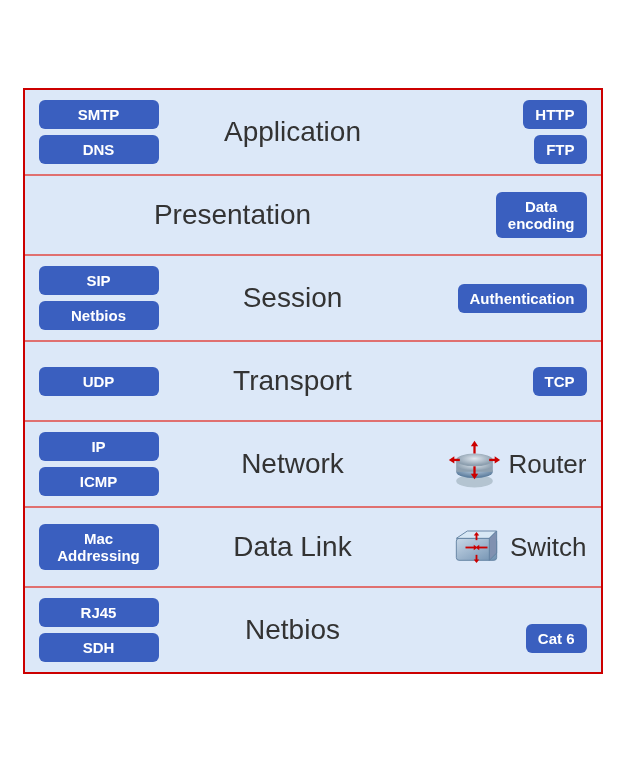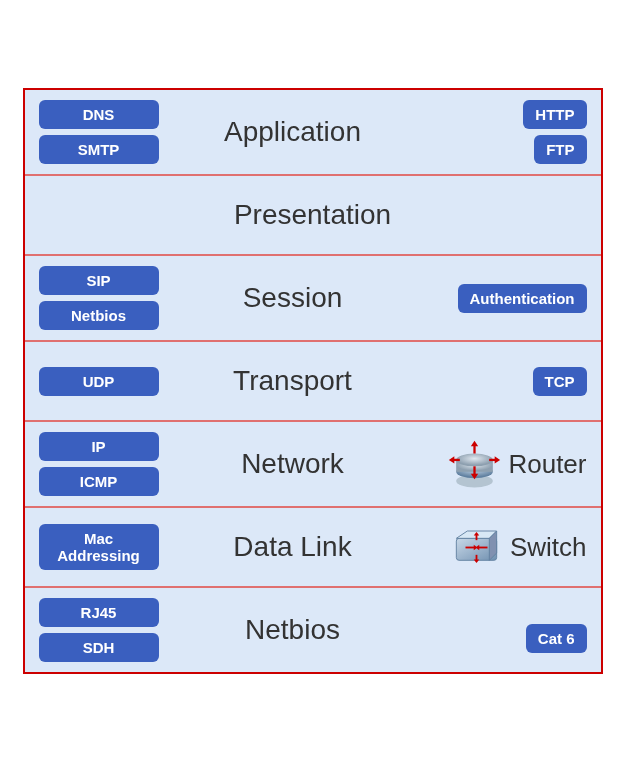--- a/index.html
+++ b/index.html
@@ -93,33 +93,39 @@
       color: #333;
       font-weight: normal;
     }
   </style>
 </head>
 <body>
 
 <div class="osi-container">
 <div class="osi-layer">
       <div class="layer-left">
+        <span class="badge badge-medium" style="white-space: pre-line;">SMTP</span>
         <span class="badge badge-medium" style="white-space: pre-line;">DNS</span>
-        <span class="badge badge-medium" style="white-space: pre-line;">SMTP</span>
       </div>
       <div class="layer-center"><span class="layer-name">Application</span></div>
       <div class="layer-right">
         <div style="display: flex; flex-direction: column; gap: 6px; align-items: flex-end;">
           <span class="badge badge-medium" style="white-space: pre-line;">HTTP</span>
           <span class="badge badge-medium" style="white-space: pre-line;">FTP</span>
         </div>
       </div>
     </div>
     <div class="osi-layer">
       <div class="layer-center"><span class="layer-name">Presentation</span></div>
+      <div class="layer-right">
+        <div style="display: flex; flex-direction: column; gap: 6px; align-items: flex-end;">
+          <span class="badge badge-medium" style="white-space: pre-line;">Data
+encoding</span>
+        </div>
+      </div>
     </div>
     <div class="osi-layer">
       <div class="layer-left">
         <span class="badge badge-medium" style="white-space: pre-line;">SIP</span>
         <span class="badge badge-medium" style="white-space: pre-line;">Netbios</span>
       </div>
       <div class="layer-center"><span class="layer-name">Session</span></div>
       <div class="layer-right">
         <div style="display: flex; flex-direction: column; gap: 6px; align-items: flex-start;">
           <span class="badge badge-medium" style="white-space: pre-line;">Authentication</span>

